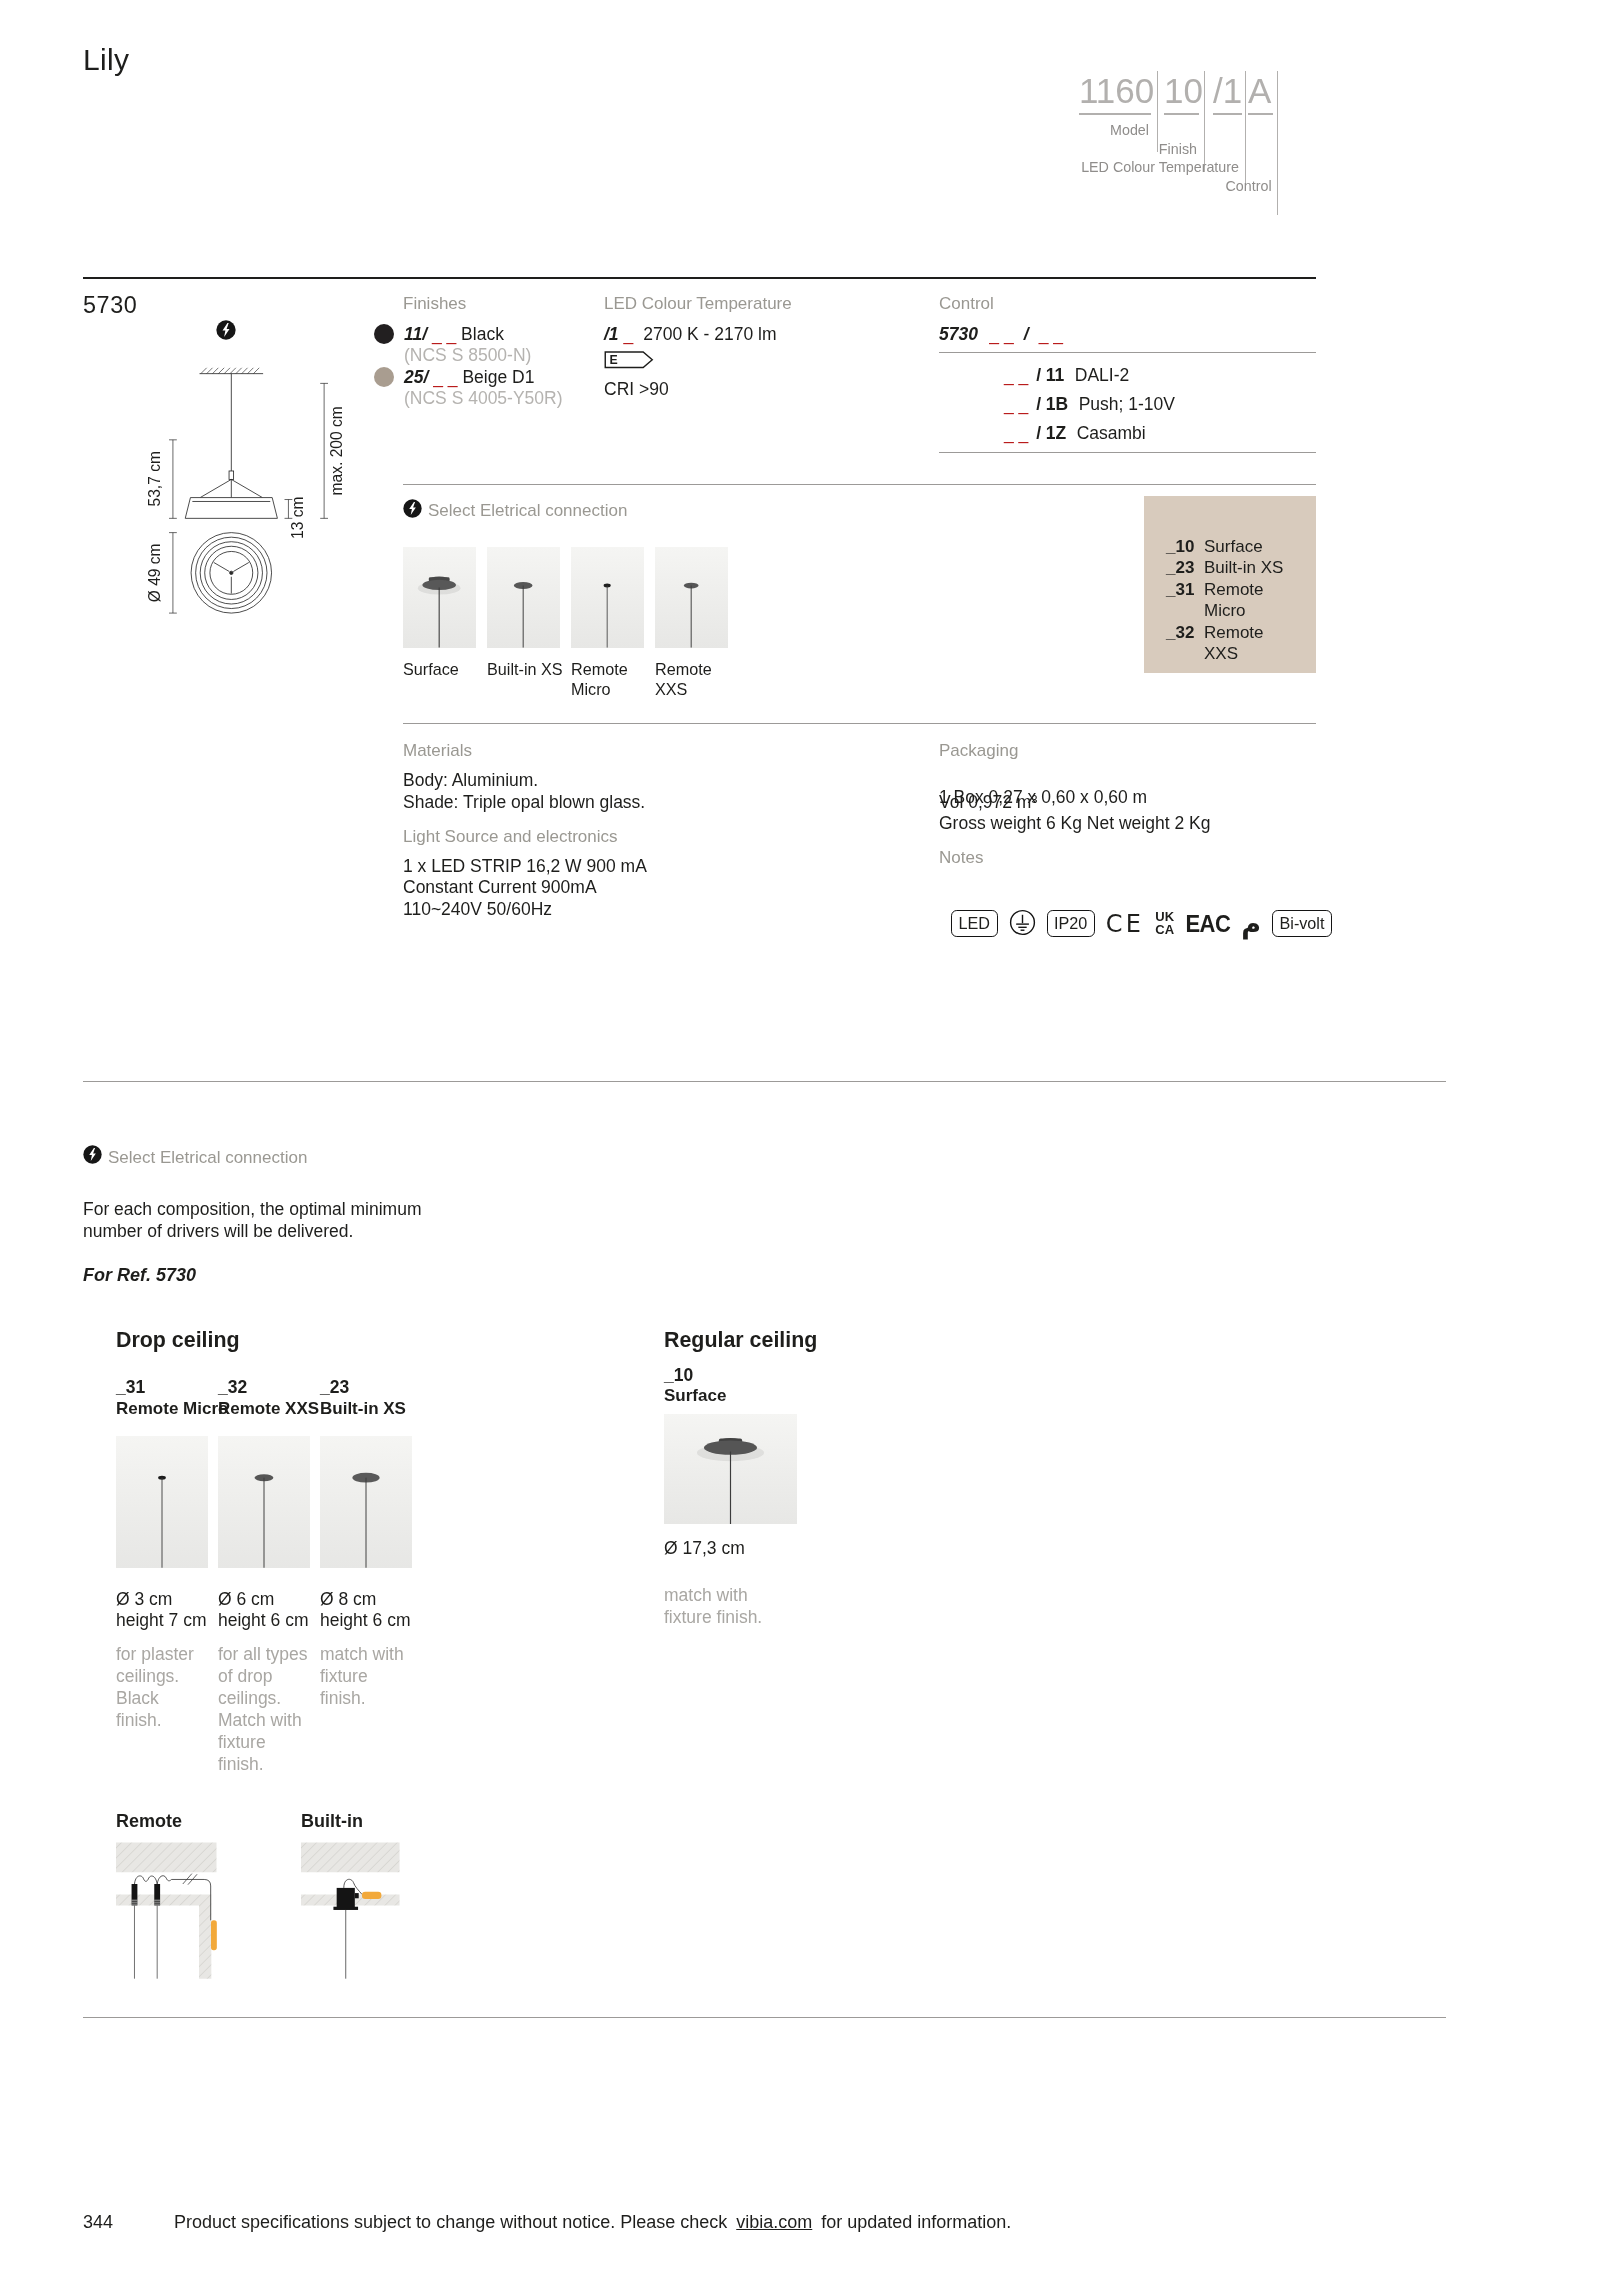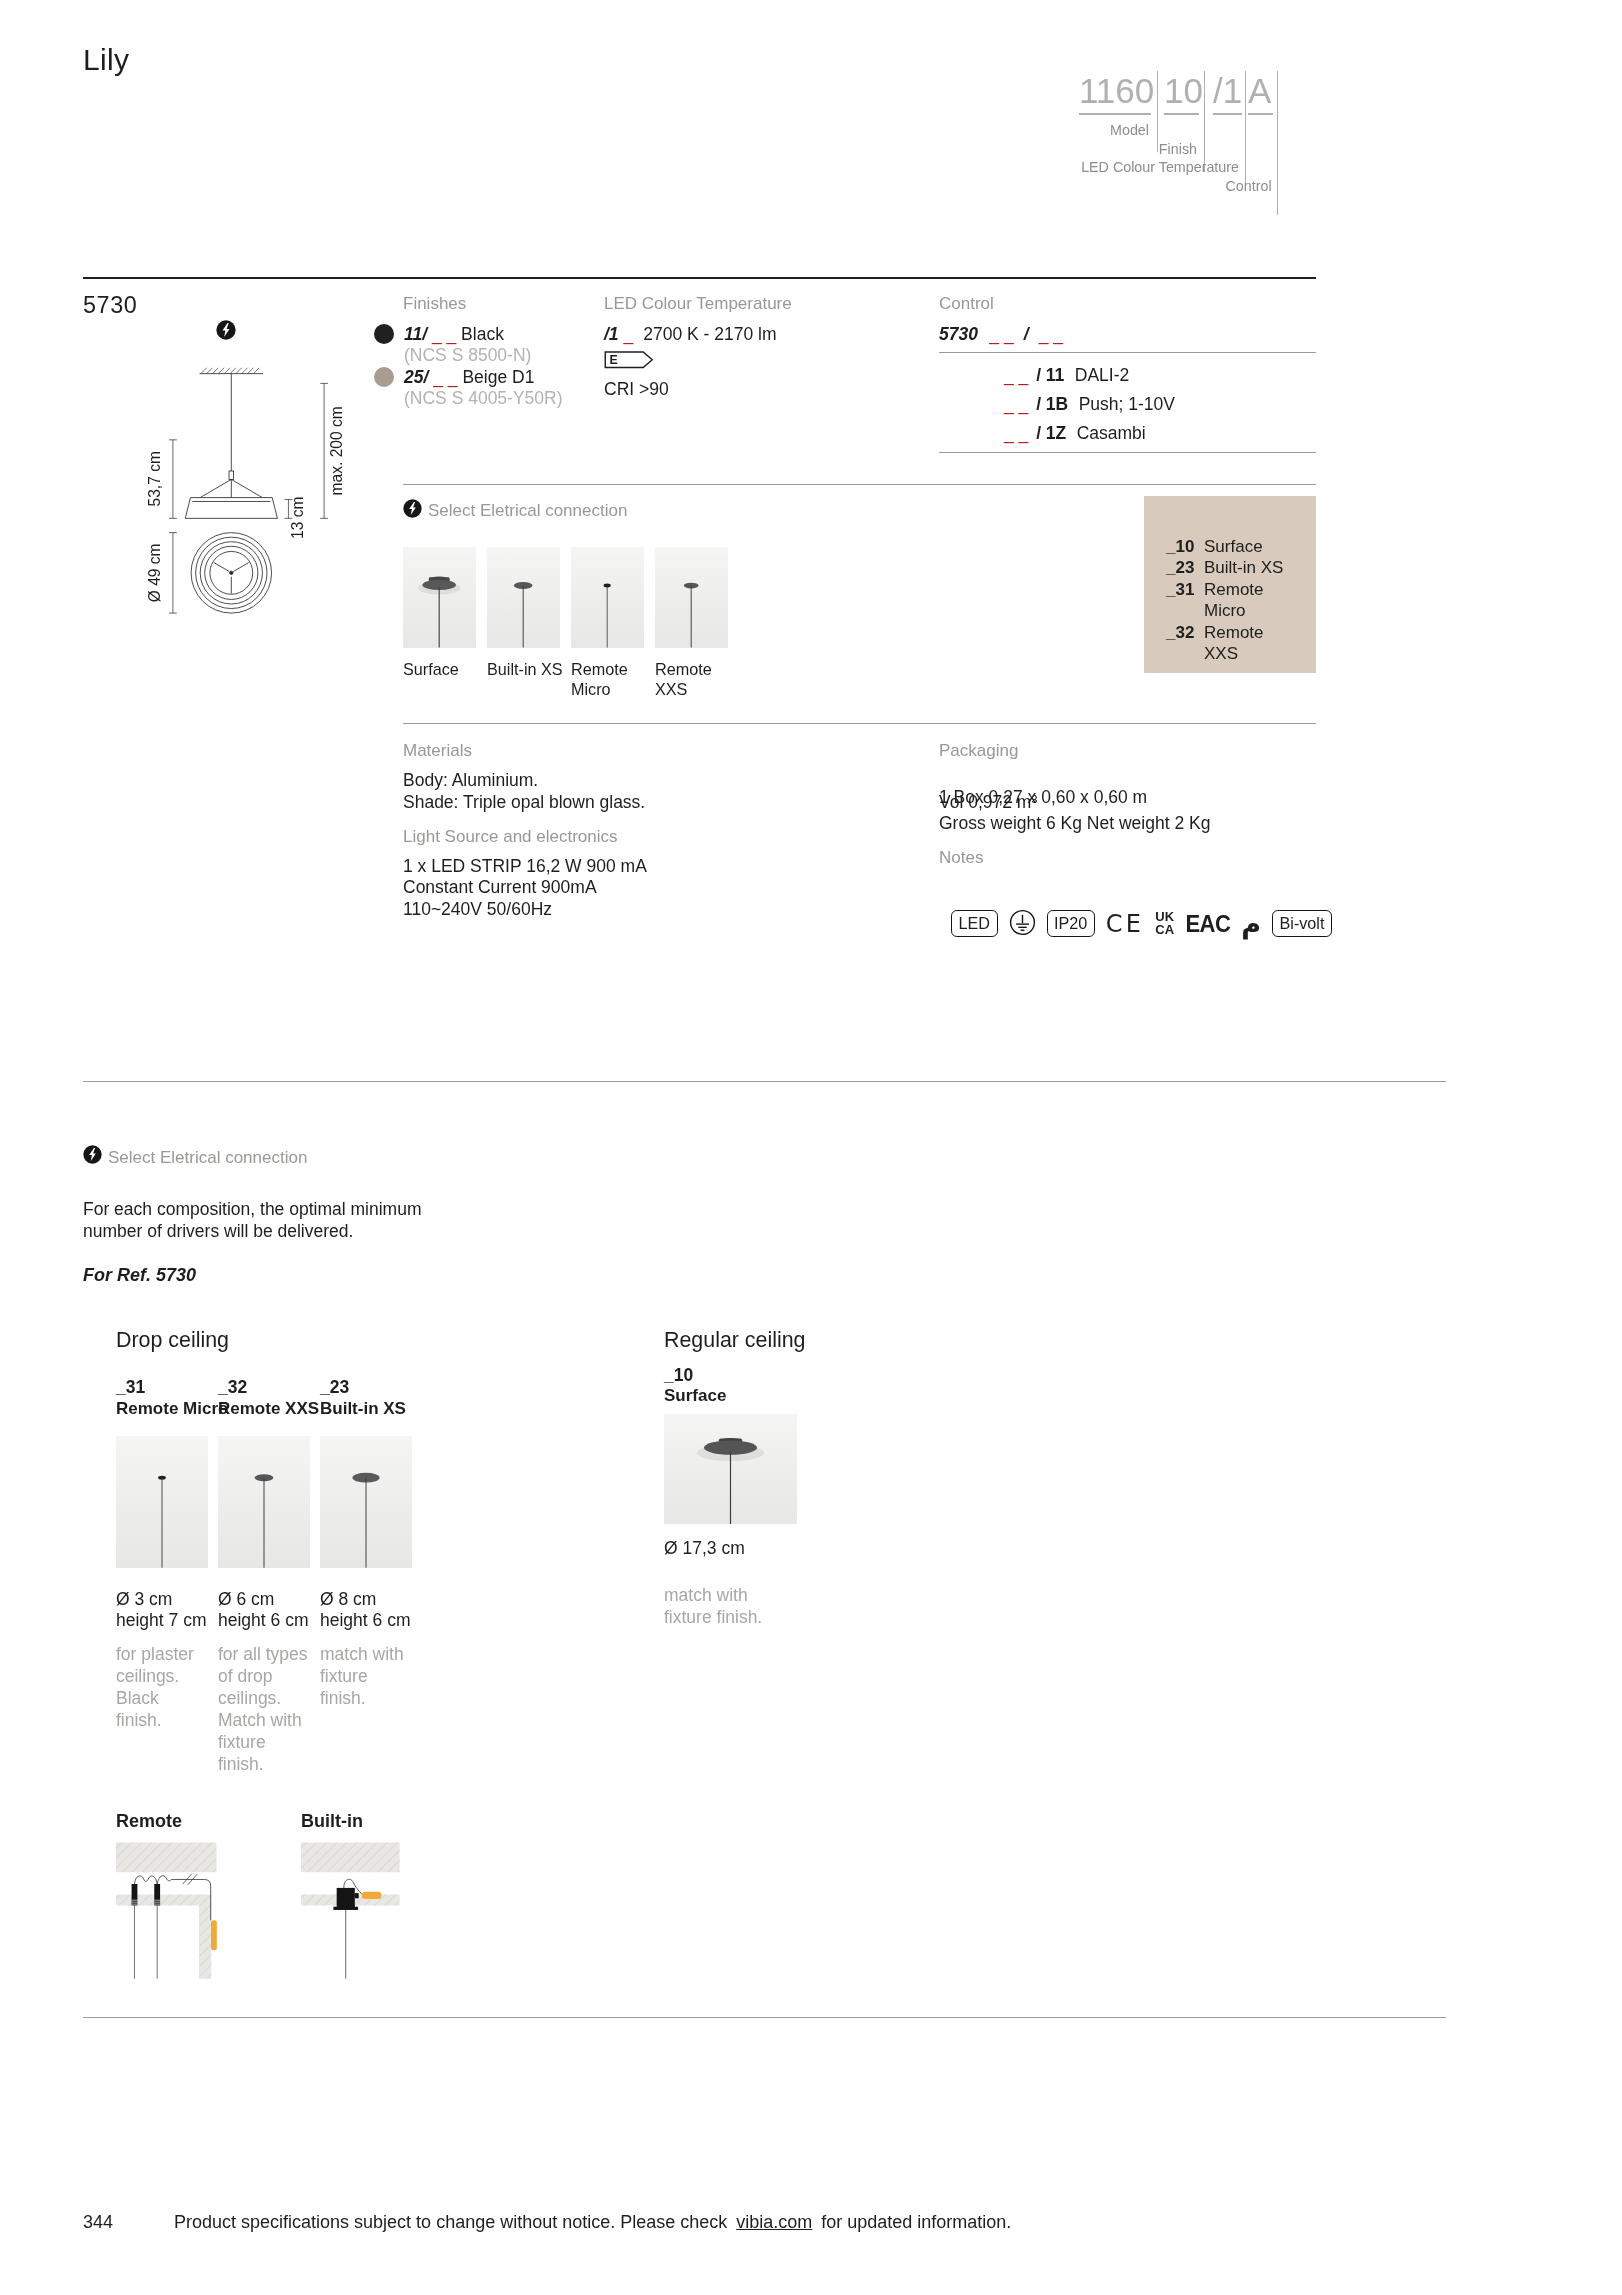--- a/index.html
+++ b/index.html
@@ -36,21 +36,21 @@
   .ctl-row .blank{margin-right:7.8px;}
   .ctl-row .cd{font-weight:700;margin-right:10.4px;}
   
   .certs{position:absolute;left:939px;top:909px;display:flex;align-items:center;gap:11px;height:29px;margin-left:12px;}
   .cert-box{display:flex;align-items:center;justify-content:center;border:1.6px solid #141414;
             border-radius:5.8px;height:25px;padding:0 6.5px;font-size:16.2px;font-weight:500;}
   .cert-ce{font-family:"DejaVu Sans",sans-serif;font-size:24px;font-weight:500;letter-spacing:3.2px;}
   .cert-ukca{display:flex;flex-direction:column;justify-content:center;font-size:13px;font-weight:800;line-height:12.3px;letter-spacing:0.3px;}
   .cert-eac{font-size:22px;font-weight:800;transform:scaleY(1.12);letter-spacing:-0.6px;}
   .cert-cmim{font-size:27px;font-weight:700;line-height:26px;font-family:"DejaVu Sans",sans-serif;}
-  .sec-title{font-size:21.4px;font-weight:400;}
+  .sec-title{font-size:21.4px;font-weight:700;}
   .col-code{font-size:17.5px;font-weight:700;}
   .col-name{font-size:17px;font-weight:700;white-space:nowrap;}
   .cap{font-size:17.5px;line-height:21.4px;}
   .diag-title{font-size:18px;font-weight:700;}
   .footer{font-size:18px;color:#1e1e1c;white-space:nowrap;}
   .footer a{color:#1e1e1c;text-decoration:underline;}
 </style>
 </head>
 <body>
 

